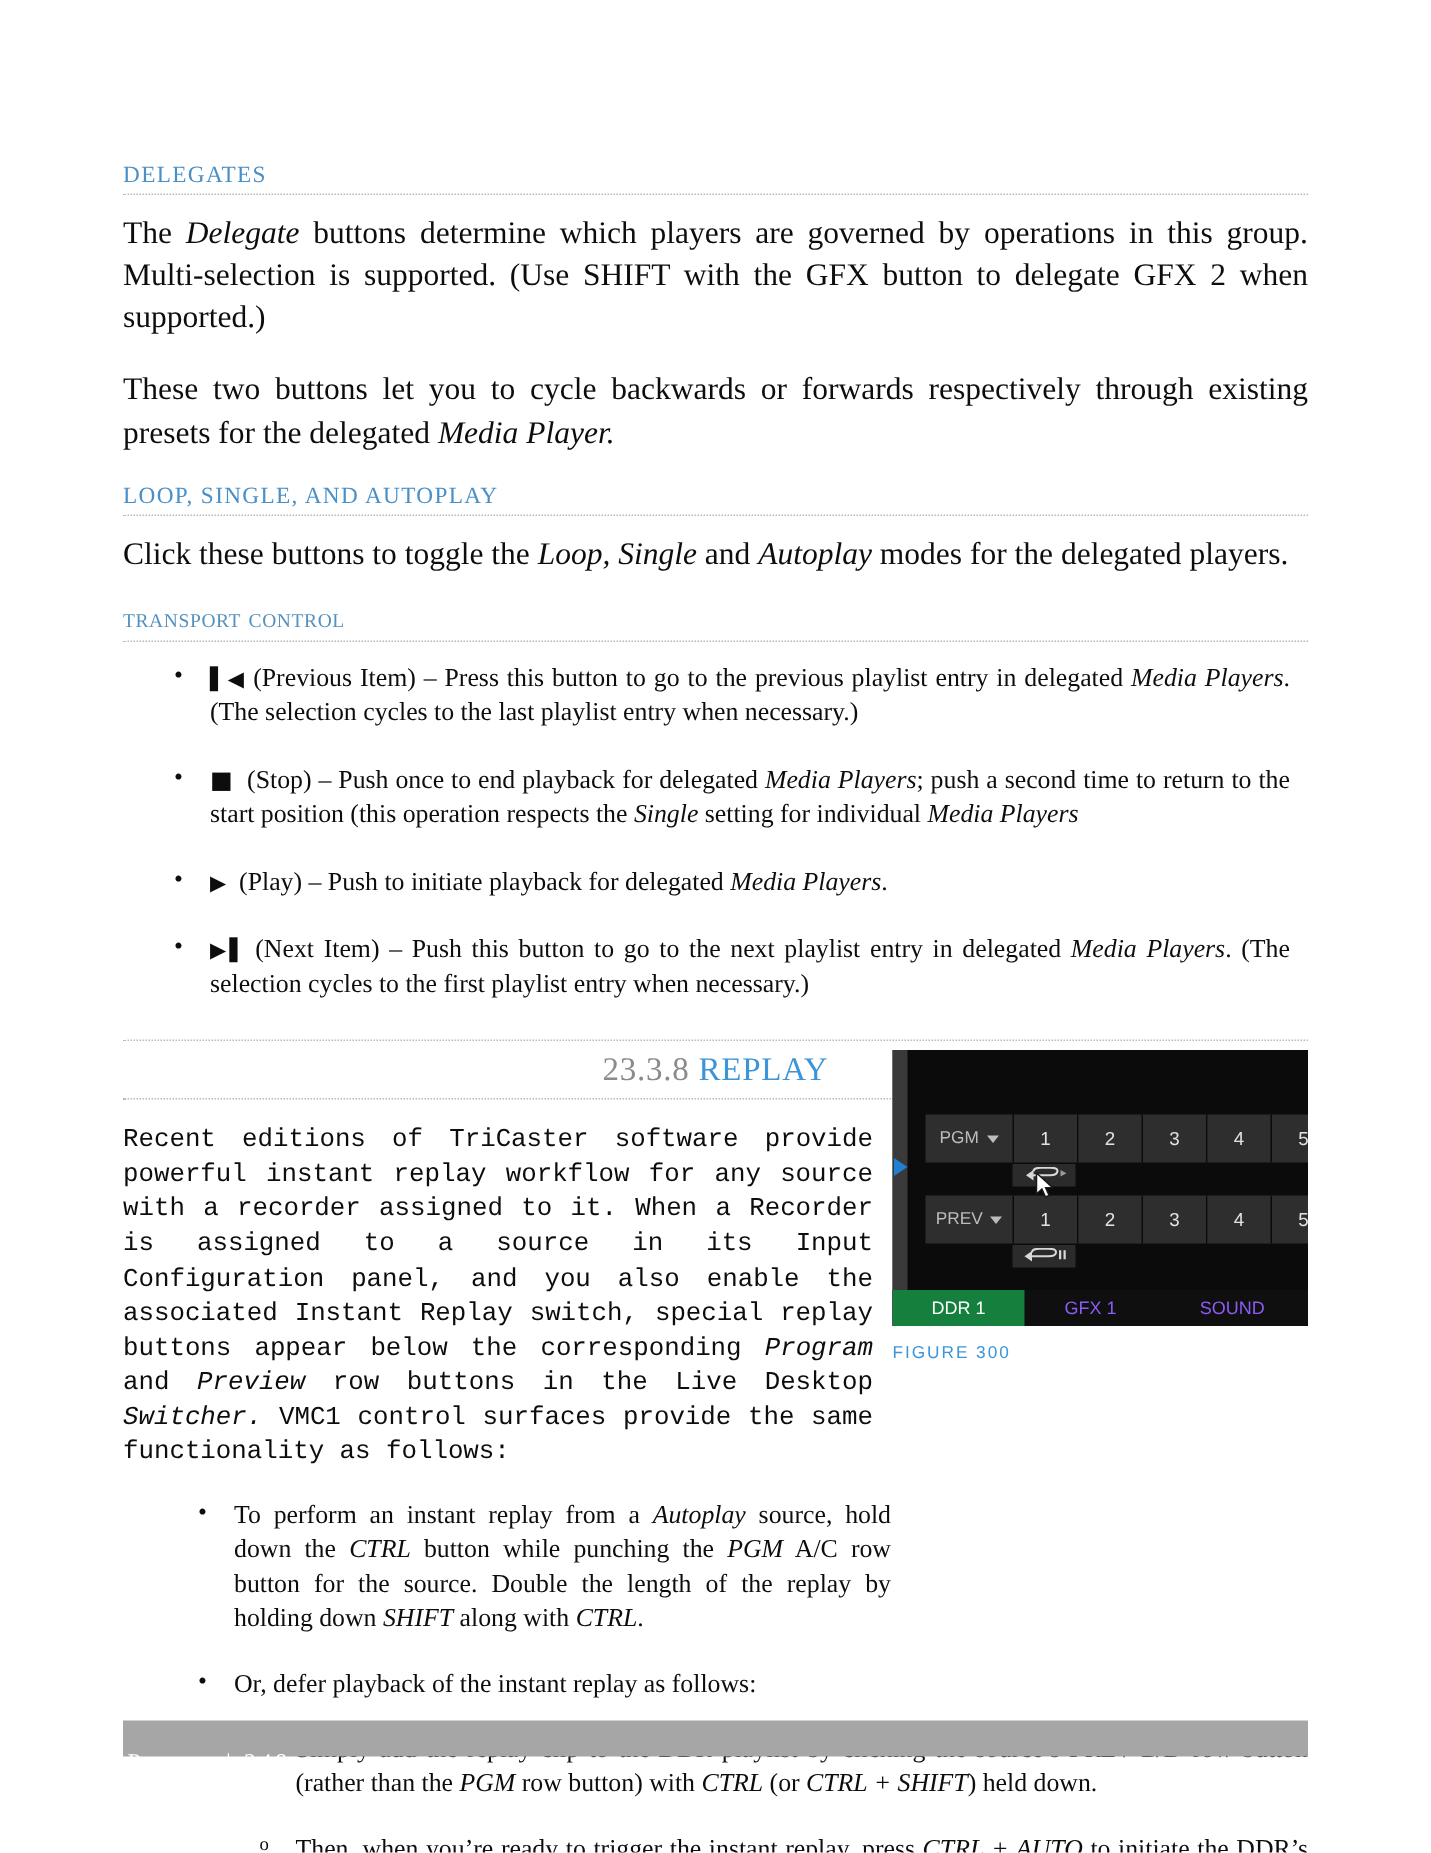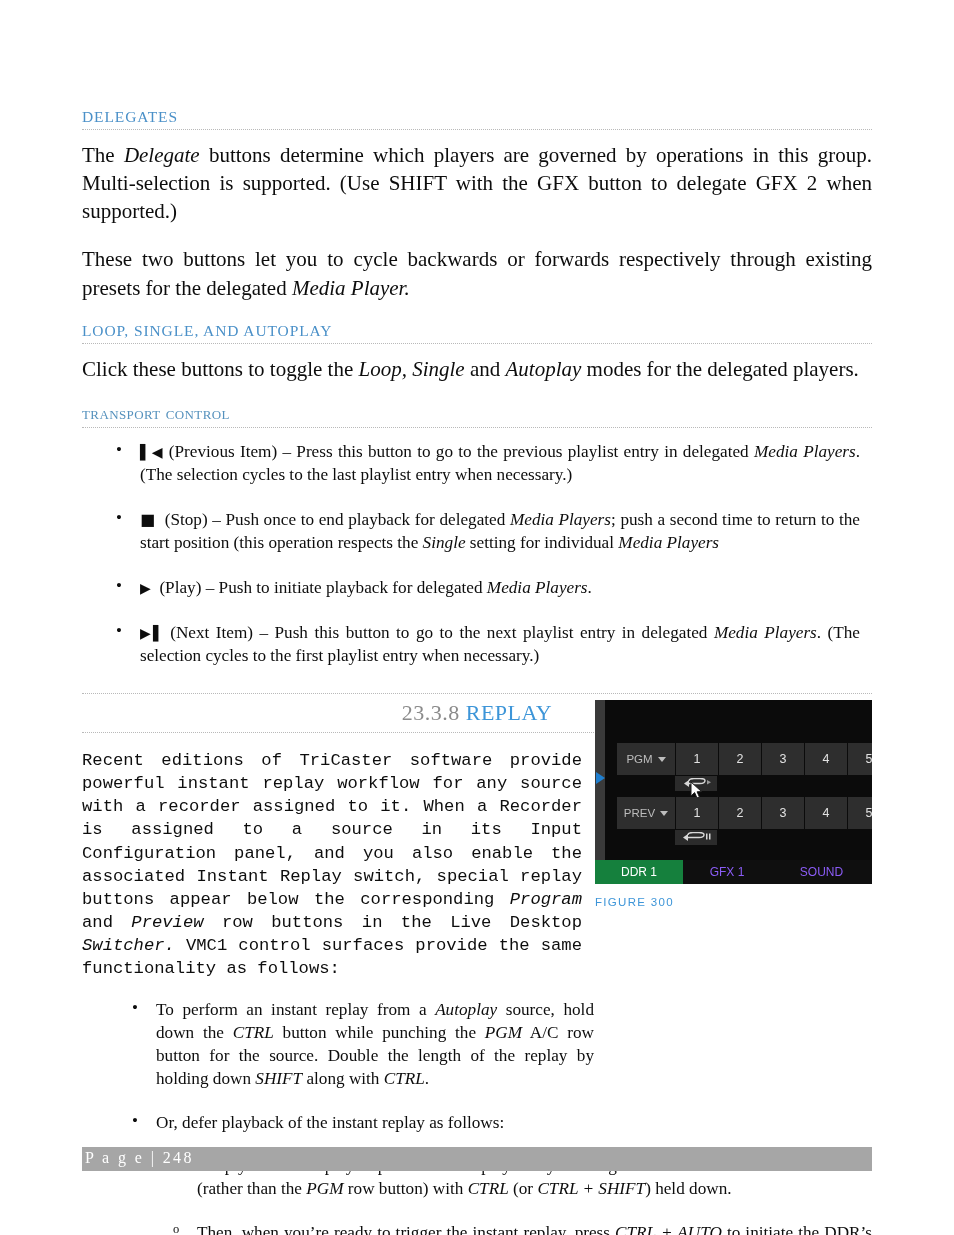--- a/index.html
+++ b/index.html
@@ -273,21 +273,21 @@
     position: absolute;
     left: 82px;
     top: 1147px;
     width: 790px;
     height: 24px;
     background: #a6a6a6;
   }
   .footer-text {
     position: absolute;
     left: 3px;
-    top: 2px;
+    top: 20px;
     color: #ffffff;
     font-size: 16px;
     letter-spacing: 2.4px;
     font-family: "Liberation Serif", serif;
   }
 </style>
 </head>
 <body>
 
 <div class="page">

